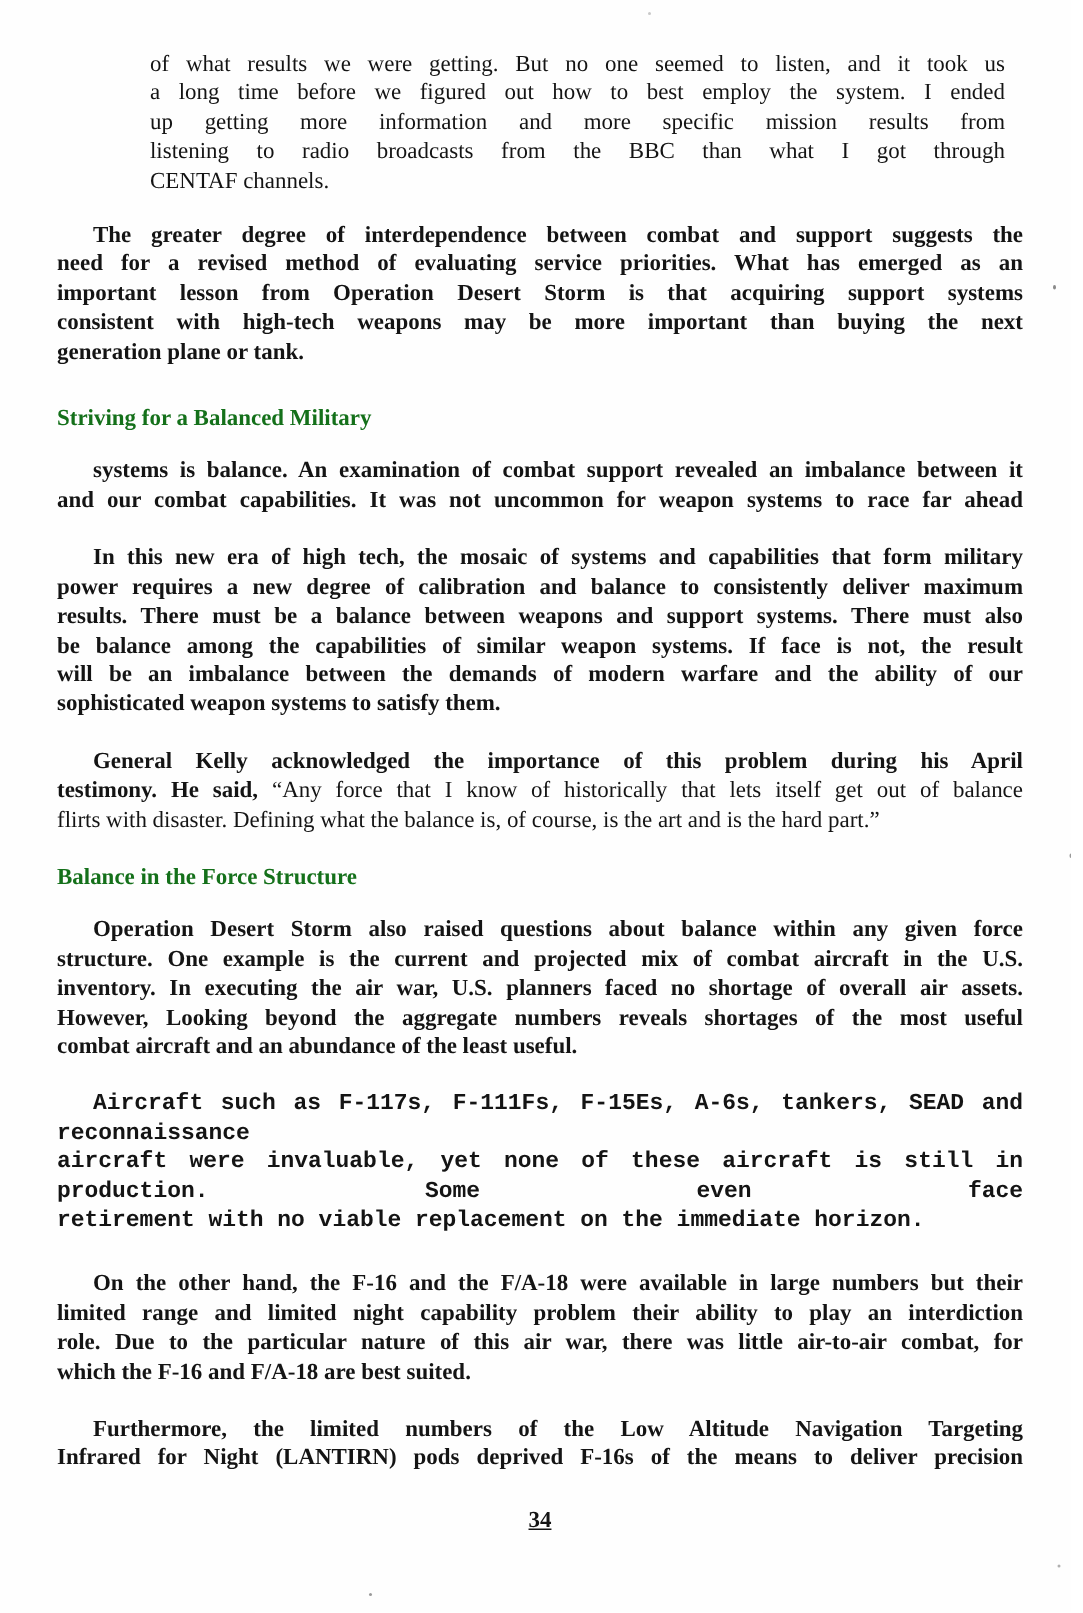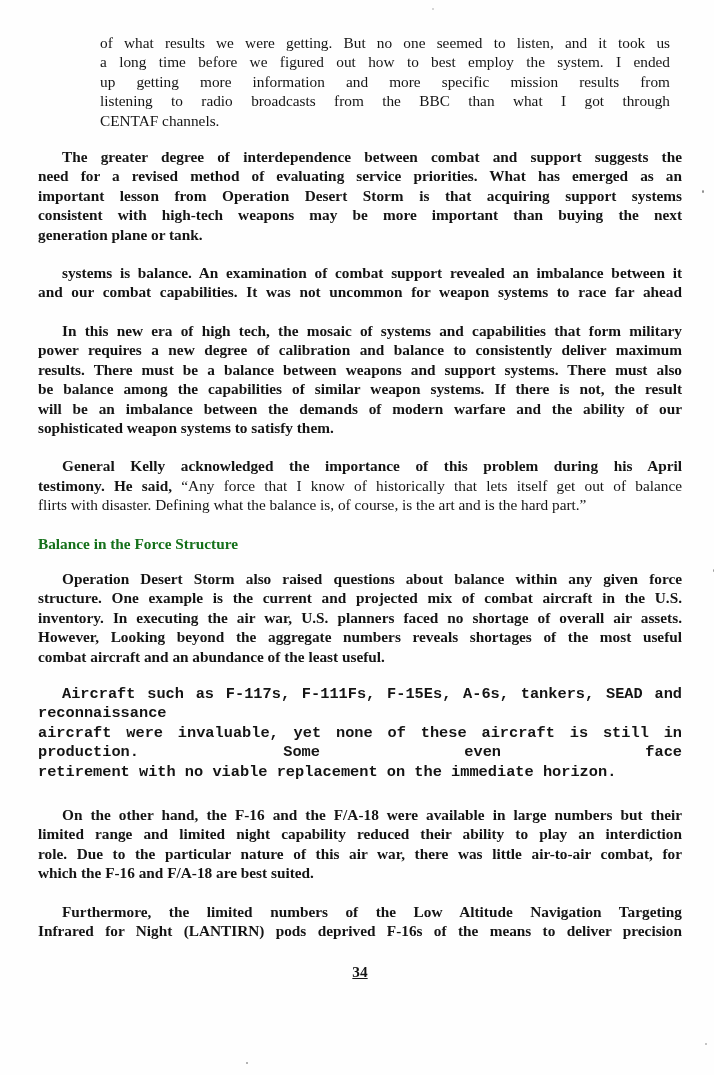--- a/index.html
+++ b/index.html
@@ -66,31 +66,32 @@
       </div>
 
     <div class="para">
         <div class="tline jl">The greater degree of interdependence between combat and support suggests the</div>
         <div class="tline jl">need for a revised method of evaluating service priorities. What has emerged as an</div>
         <div class="tline jl">important lesson from Operation Desert Storm is that acquiring support systems</div>
         <div class="tline jl">consistent with high-tech weapons may be more important than buying the next</div>
         <div class="tline last">generation plane or tank.</div>
       </div>
 
+    <div class="heading h1">Striving for a Balanced Military</div>
 
     <div class="para">
         <div class="tline jl">systems is balance. An examination of combat support revealed an imbalance between it</div>
         <div class="tline jl">and our combat capabilities. It was not uncommon for weapon systems to race far ahead</div>
       </div>
 
     <div class="para">
         <div class="tline jl">In this new era of high tech, the mosaic of systems and capabilities that form military</div>
         <div class="tline jl">power requires a new degree of calibration and balance to consistently deliver maximum</div>
         <div class="tline jl">results. There must be a balance between weapons and support systems. There must also</div>
-        <div class="tline jl">be balance among the capabilities of similar weapon systems. If there is not, the result</div>
+        <div class="tline jl">be balance among the capabilities of similar weapon systems. If face is not, the result</div>
         <div class="tline jl">will be an imbalance between the demands of modern warfare and the ability of our</div>
         <div class="tline last">sophisticated weapon systems to satisfy them.</div>
       </div>
 
     <div class="para">
         <div class="tline jl">General Kelly acknowledged the importance of this problem during his April</div>
         <div class="tline jl"><span>testimony. He said, </span><span class="normal">“Any force that I know of historically that lets itself get out of balance</span></div>
         <div class="tline last"><span class="normal">flirts with disaster. Defining what the balance is, of course, is the art and is the hard part.”</span></div>
       </div>
 
@@ -105,21 +106,21 @@
       </div>
 
     <div class="para mb23">
         <div class="tline jl">Aircraft such as F-117s, F-111Fs, F-15Es, A-6s, tankers, SEAD and reconnaissance</div>
         <div class="tline jl">aircraft were invaluable, yet none of these aircraft is still in production. Some even face</div>
         <div class="tline last">retirement with no viable replacement on the immediate horizon.</div>
       </div>
 
     <div class="para">
         <div class="tline jl">On the other hand, the F-16 and the F/A-18 were available in large numbers but their</div>
-        <div class="tline jl">limited range and limited night capability reduced their ability to play an interdiction</div>
+        <div class="tline jl">limited range and limited night capability problem their ability to play an interdiction</div>
         <div class="tline jl">role. Due to the particular nature of this air war, there was little air-to-air combat, for</div>
         <div class="tline last">which the F-16 and F/A-18 are best suited.</div>
       </div>
 
     <div class="para">
         <div class="tline jl">Furthermore, the limited numbers of the Low Altitude Navigation Targeting</div>
         <div class="tline jl">Infrared for Night (LANTIRN) pods deprived F-16s of the means to deliver precision</div>
       </div>
 
     <div class="pagenum">34</div>

